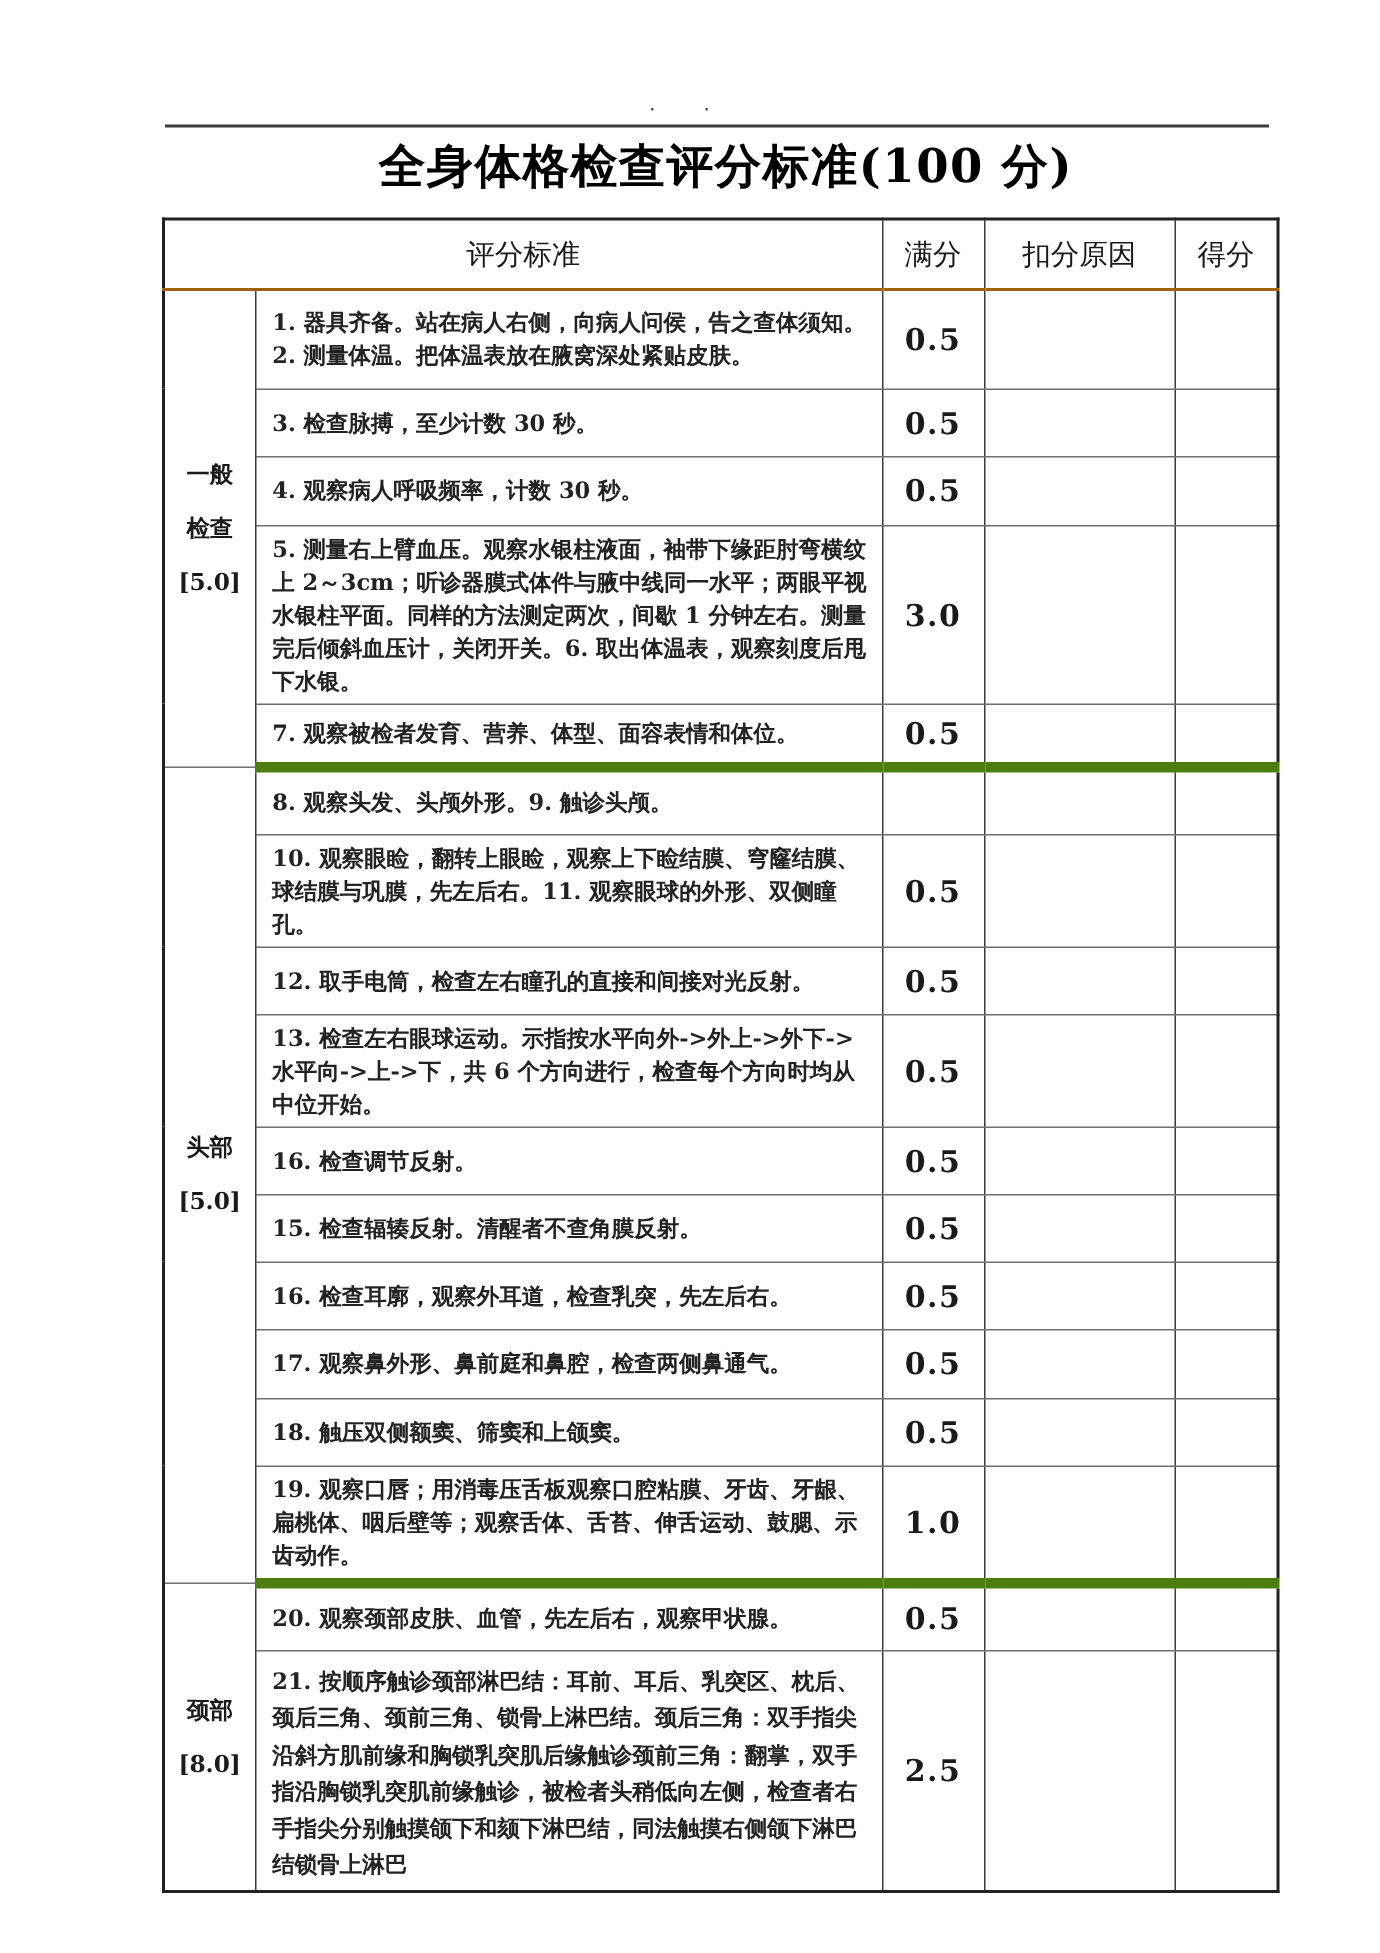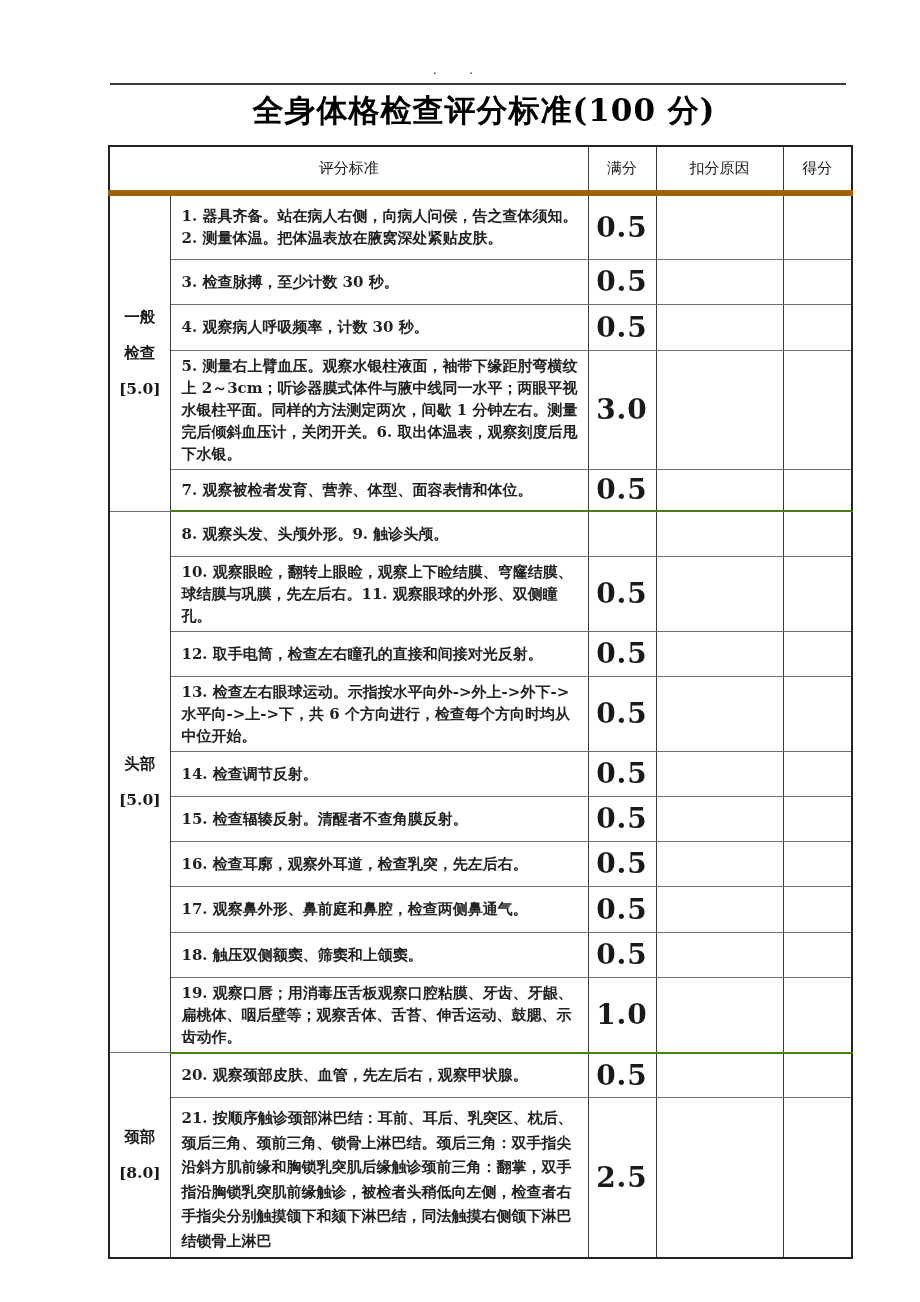--- a/index.html
+++ b/index.html
@@ -38,45 +38,45 @@
   td, th {
     border-left:1px solid #3a3a3a;
     border-right:1px solid #3a3a3a;
     border-top:1px solid #6e6e6e;
     border-bottom:1px solid #6e6e6e;
     padding:0;
     vertical-align:middle;
     overflow:hidden;
   }
   thead th {
-    border-bottom:6px solid #a16207;
+    border-bottom:2px solid #a16207;
     font-weight:normal;
-    font-size:15px;
-    text-align:center;
-  }
-  tr.group-end > td { border-bottom:2px solid #4d7c0f; }
+    font-size:19px;
+    text-align:center;
+  }
+  tr.group-end > td { border-bottom:7px solid #4d7c0f; }
   td.section-cell {
     text-align:center;
     font-weight:bold;
     font-size:15.5px;
   }
   td.section-cell .sec-line { display:block; line-height:36px; }
   td.criteria-cell {
     font-size:15px;
     line-height:22px;
     padding:4px 6px 4px 11px;
     text-align:left;
     color:#222;
     font-weight:bold;
   }
   tr.row-last td.criteria-cell { line-height:24.5px; vertical-align:top; padding-top:8px; }
   td.fullscore-cell {
     text-align:center;
     font-weight:bold;
-    font-size:28px;
+    font-size:20px;
     font-family:"DejaVu Serif","Liberation Serif",serif;
     letter-spacing:1px;
   }
   .footer {
     position:absolute; top:1203px; left:0; width:920px;
     text-align:center;
     font-size:17px; color:#111;
     letter-spacing:3px;
     font-family:"DejaVu Sans","Liberation Sans",sans-serif;
   }
@@ -166,21 +166,21 @@
         <td></td>
         <td></td>
       </tr>
       <tr style="height:66px;">
         <td class="criteria-cell">13. 检查左右眼球运动。示指按水平向外-&gt;外上-&gt;外下-&gt;水平向-&gt;上-&gt;下，共 6 个方向进行，检查每个方向时均从中位开始。</td>
         <td class="fullscore-cell">0.5</td>
         <td></td>
         <td></td>
       </tr>
       <tr style="height:45px;">
-        <td class="criteria-cell">14. 检查调节反射。</td>
+        <td class="criteria-cell">16. 检查调节反射。</td>
         <td class="fullscore-cell">0.5</td>
         <td></td>
         <td></td>
       </tr>
       <tr style="height:45px;">
         <td class="criteria-cell">15. 检查辐辏反射。清醒者不查角膜反射。</td>
         <td class="fullscore-cell">0.5</td>
         <td></td>
         <td></td>
       </tr>

